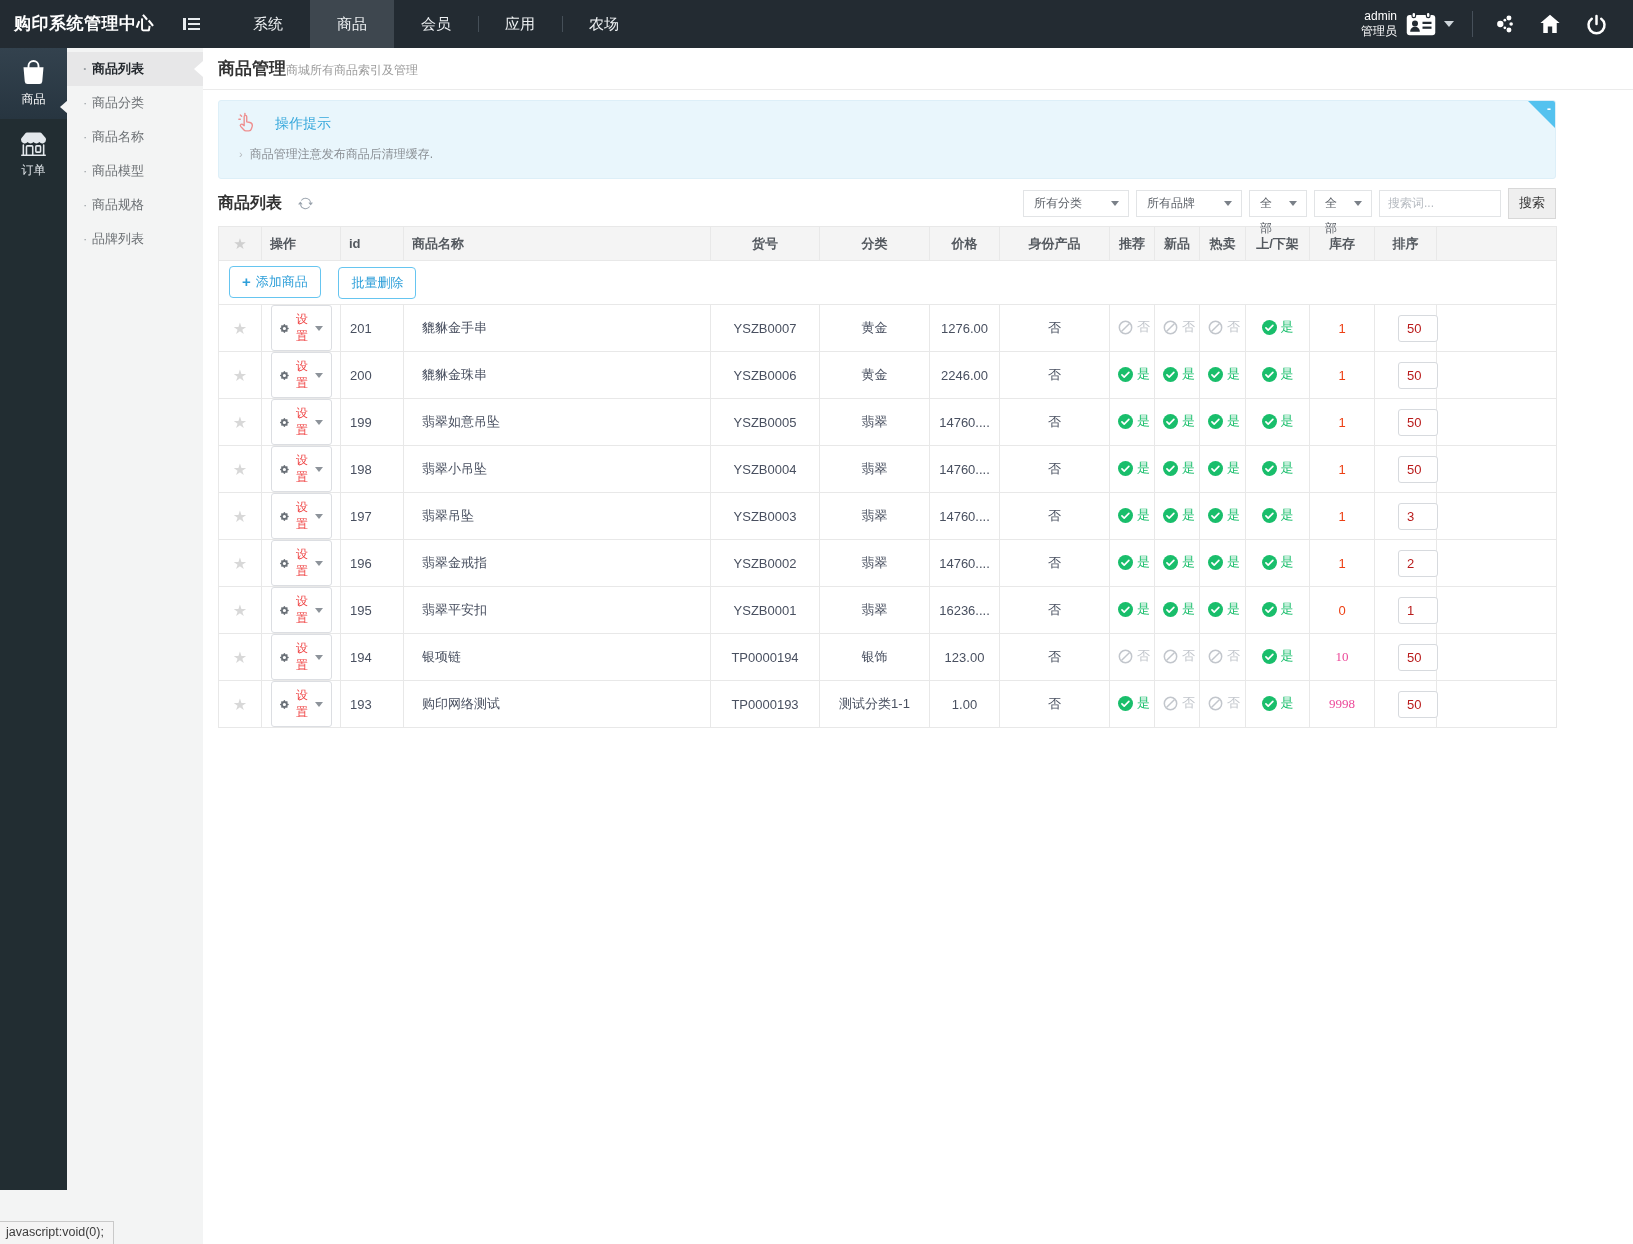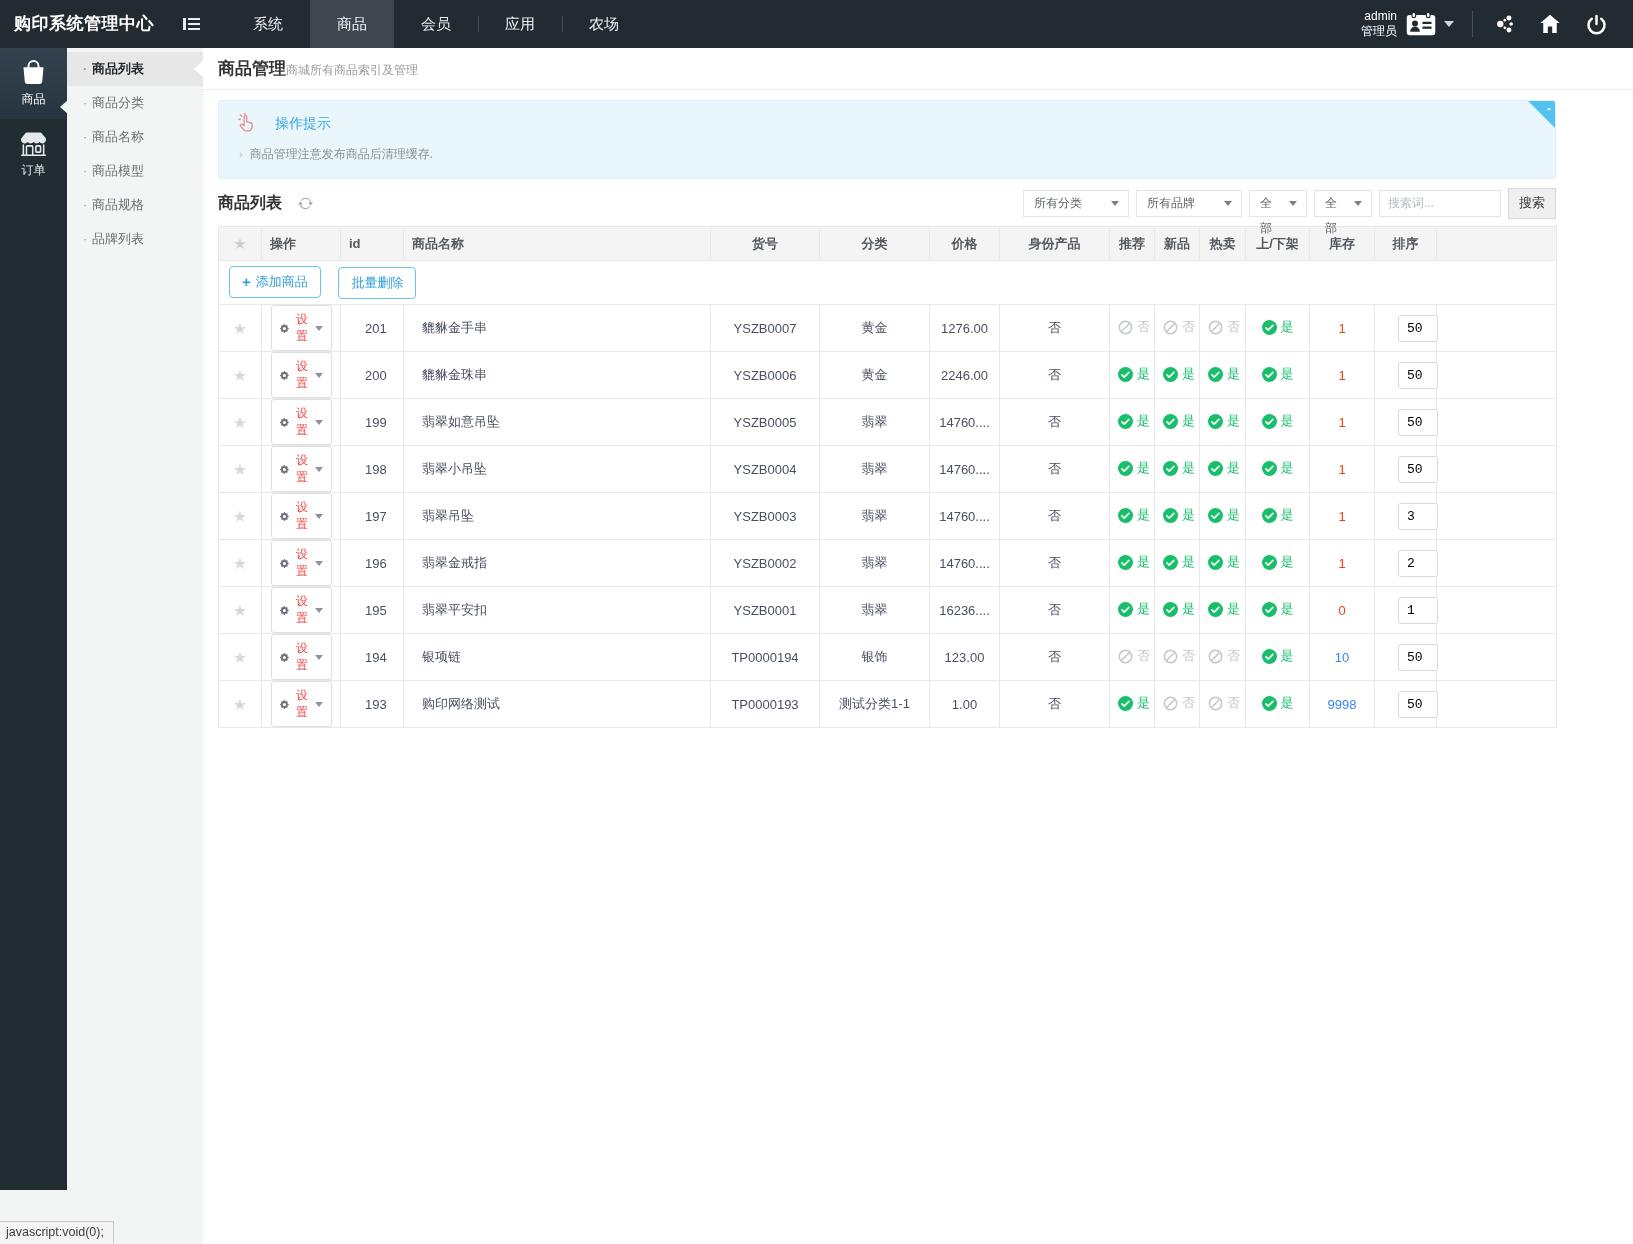--- a/index.html
+++ b/index.html
@@ -78,39 +78,39 @@
   .search-btn { height:31px; padding:0 10px; background:#efefef; border:1px solid #d8d8d8; font-size:13px; color:#333;
     font-family:inherit; cursor:pointer; }
 
   
   table.tbl { width:1338px; margin-left:15px; border-collapse:collapse; table-layout:fixed; font-size:13px; color:#495060; }
   .tbl th { background:#f4f4f4; border:1px solid #e8e8e8; height:34px; font-size:13px; color:#54595f;
     font-weight:bold; text-align:center; padding:0 8px; }
   .tbl th.al, .tbl td.al { text-align:left; }
   .tbl td { border:1px solid #e8e8e8; height:41px; padding:0 8px; text-align:center; background:#fff; }
   .tbl td.c-name { text-align:left; padding-left:18px; }
-  .tbl td.c-id { text-align:left; padding-left:24px; }
+  .tbl td.c-id { text-align:left; padding-left:9px; }
   .tbl td.c-act { text-align:left; padding-left:9px; }
   .btnrow td { text-align:left; height:44px; padding-left:10px; }
   .btn-blue { display:inline-flex; align-items:center; gap:5px; border:1px solid #66c5f0; color:#2e9fd9; background:#fff;
     border-radius:4px; padding:6px 12px; font-size:13px; font-family:inherit; cursor:pointer; margin-right:14px; }
   .btn-blue .plus { font-weight:bold; font-size:15px; line-height:11px; }
   .star { color:#d8d8d8; font-size:16px; cursor:pointer; }
   .th-star { color:#cfcfcf; font-size:15px; }
   .action-btn { display:inline-flex; align-items:center; gap:5px; border:1px solid #dcdee2; background:#fff; border-radius:3px;
     padding:5px 8px; font-size:12px; color:#ef4444; font-family:inherit; cursor:pointer; }
   .action-btn .gear { color:#6a7077; }
   .action-btn .caret { width:0; height:0; border:4px solid transparent; border-top:5px solid #8d939a; margin-top:4px; }
   .status { display:inline-flex; align-items:center; gap:4px; cursor:pointer; }
   .status.yes { color:#19be6b; }
   .status.no { color:#c2c6cc; }
   .stock-red { color:#ed4014; }
-  .stock-gray { color:#3b82f6; }
+  .stock-gray { color:#ec4899;font-family:Liberation Serif, serif; }
   .sort-input { width:40px; height:27px; border:1px solid #d7dade; border-radius:3px; padding:0 4px 0 8px;
-    font-size:13px; color:#000000; font-family:Liberation Mono, monospace; outline:none;margin-left:15px; }
+    font-size:13px; color:#b91c1c; font-family:Liberation Sans, sans-serif; outline:none;margin-left:15px; }
 
   
   .statusbar { position:absolute; left:0; bottom:0; background:#f4f4f4; border:1px solid #c9c9c9; border-left:none; border-bottom:none;
     padding:3px 9px 5px 6px; font-size:12.5px; color:#3c3c3c; z-index:40; }
 </style>
 </head>
 <body>
 
 <div class="topbar">
   <div class="brand">购印系统管理中心</div>

